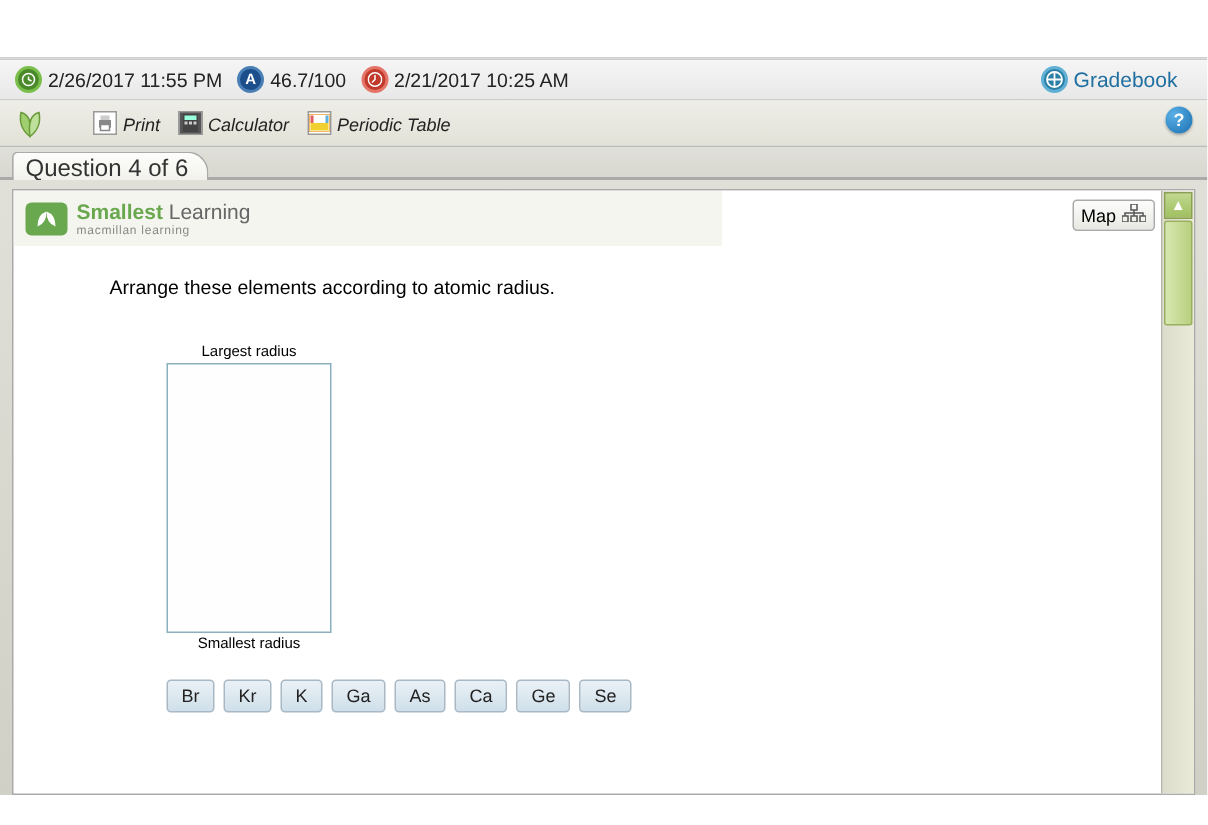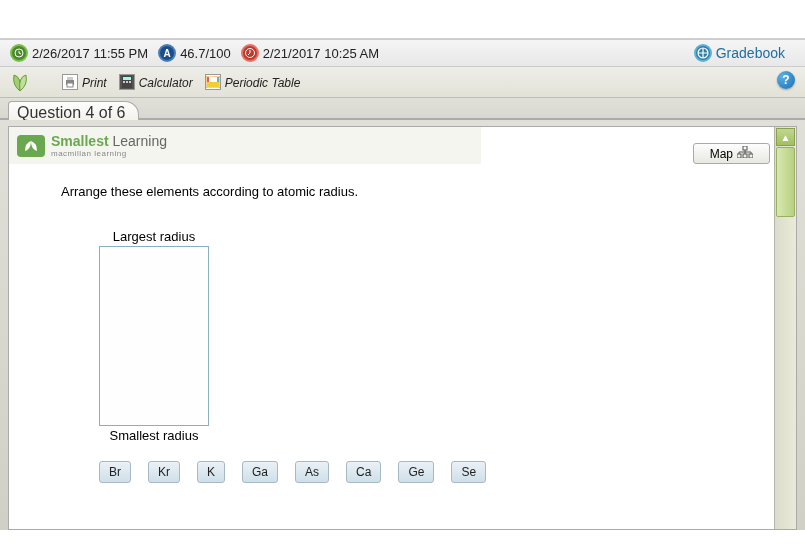--- a/index.html
+++ b/index.html
@@ -147,25 +147,25 @@
     justify-content: center;
     color: #fff;
     font-size: 14px;
   }
   .brand-name { font-size: 14px; }
   .brand-name .b1 { color: #6aa84f; font-weight: bold; }
   .brand-name .b2 { color: #666; }
   .brand-sub { font-size: 8px; color: #888; letter-spacing: 0.5px; }
   .map-btn {
     position: absolute;
-    top: 16px; right: 26px;
+    top: 6px; right: 26px;
     background: linear-gradient(to bottom, #fdfdfd, #e8e8e2);
     border: 1px solid #aaa;
     border-radius: 3px;
-    padding: 2px 16px;
+    padding: 2px 5px;
     font-size: 12px;
     display: flex;
     align-items: center;
     gap: 4px;
   }
   .map-icon {
     display: inline-block;
   }
   .vscroll {
     position: absolute;
@@ -188,46 +188,46 @@
     font-size: 10px;
   }
   .vscroll .thumb {
     height: 70px;
     background: linear-gradient(to right, #d8e8b0, #b8d080);
     border: 1px solid #9ab060;
     margin: 1px;
     border-radius: 2px;
   }
   .question-body {
-    padding: 12px 40px;
+    padding: 12px 52px;
   }
   .prompt {
     font-size: 13px;
     color: #000;
     margin: 8px 0 30px 12px;
   }
   .rank-area {
     margin-left: 50px;
   }
   .rank-label {
-    font-size: 13px;
+    font-size: 10px;
     color: #000;
     text-align: center;
     width: 110px;
   }
   .dropzone {
     width: 110px;
     height: 180px;
     border: 1px solid #8ab0c0;
     background: #fefefe;
     margin: 2px 0;
   }
   .elements-row {
     display: flex;
-    gap: 17px;
+    gap: 6px;
     margin-top: 18px;
     margin-left: 50px;
   }
   .elem {
     background: linear-gradient(to bottom, #eaf1f6, #cfdfe9);
     border: 1px solid #a8b8c4;
     border-radius: 3px;
     padding: 3px 9px;
     font-size: 12px;
     color: #222;

